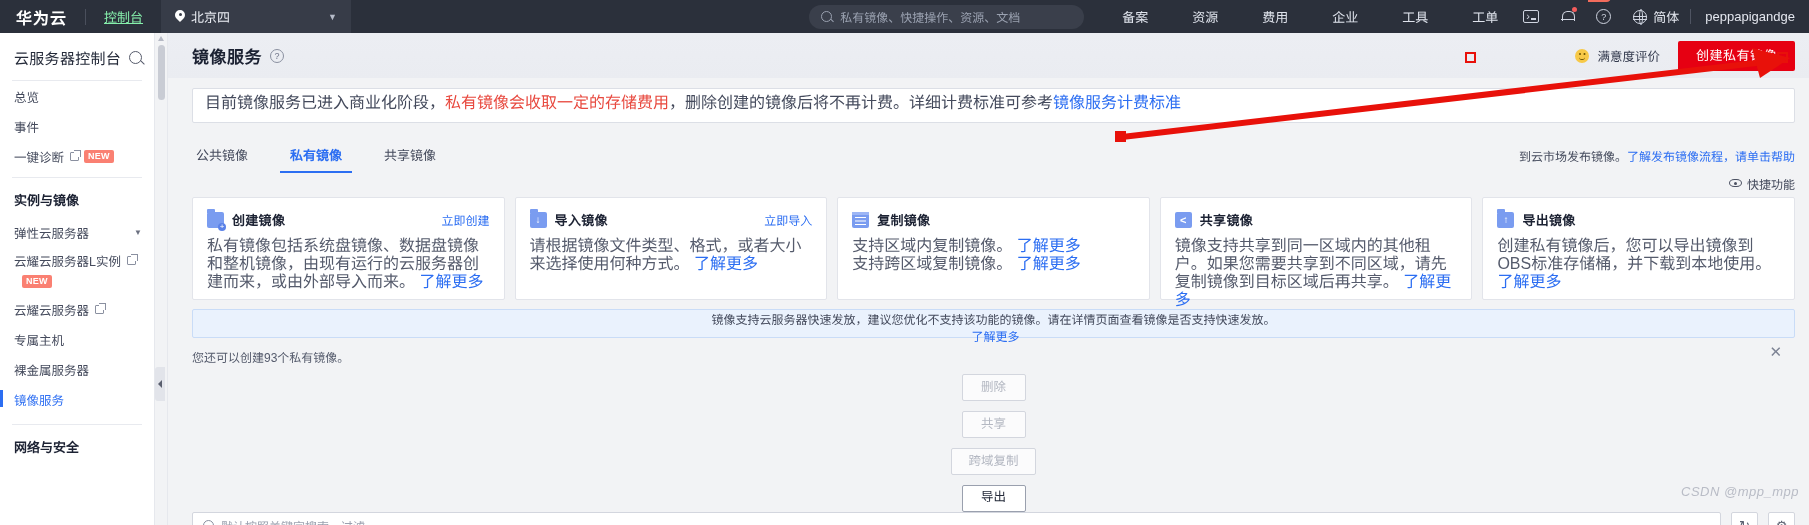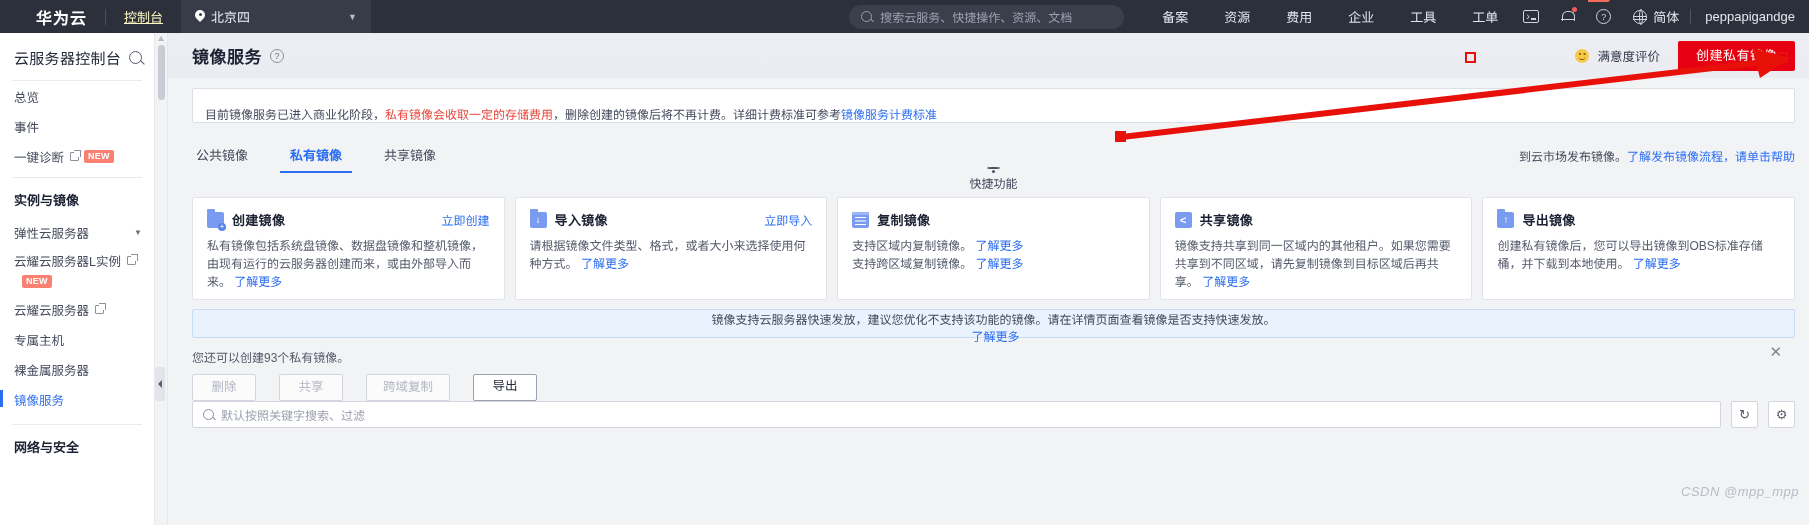--- a/index.html
+++ b/index.html
@@ -8,25 +8,25 @@
     font-family: "Liberation Sans", "DejaVu Sans", sans-serif;
     font-size: 12px;
     color: #252b3a;
     background: #f2f3f5;
   }
 
   
   .topnav {
     position:absolute; top:0; left:0; width:1809px; height:33px;
     background:#2b303b; display:flex; align-items:center;
-    color:#d8dce6; white-space:nowrap;padding-left:20px;
+    color:#d8dce6; white-space:nowrap;
   }
   .logo { font-size:16px; font-weight:bold; color:#fff; padding:0 18px 0 16px; letter-spacing:1px; }
   .nav-divider { width:1px; height:16px; background:#4a4f5c; }
-  .console-link { padding:0 18px; font-size:13px; color:#fef9c3;text-decoration:underline; }
+  .console-link { padding:0 18px; font-size:13px; color:#86efac;text-decoration:underline; }
   .region-sel {
     display:flex; align-items:center; gap:6px;
     background:#373c48; height:33px; padding:0 14px;
     min-width:190px; font-size:13px; color:#eceff5;
   }
   .region-sel .chev { margin-left:auto; font-size:9px; color:#b6bcc9; }
   .pin-icon { display:inline-block; width:10px; height:13px; position:relative; }
   .pin-icon::before {
     content:""; position:absolute; left:0; top:0; width:10px; height:10px;
     border-radius:50% 50% 50% 0; transform:rotate(-45deg); background:#fff;
@@ -35,21 +35,21 @@
     content:""; position:absolute; left:3.5px; top:3px; width:3px; height:3px;
     border-radius:50%; background:#373c48;
   }
   .searchbox {
     display:flex; align-items:center; gap:8px;
     background:#3a3f4b; border-radius:14px; height:24px;
     width:275px; padding:0 12px; color:#9aa1b0; font-size:12px;
   }
   .searchbox .mag { width:11px; height:11px; border:1.3px solid #9aa1b0; border-radius:50%; position:relative; flex:0 0 auto;}
   .searchbox .mag::after { content:""; position:absolute; width:4px; height:1.3px; background:#9aa1b0; transform:rotate(45deg); right:-3px; bottom:0px;}
-  .nav-links { display:flex; align-items:center; gap:8px; }
+  .nav-links { display:flex; align-items:center; gap:16px; }
   .nav-links a { color:#dfe3ec; font-size:13px; padding:0 14px; text-decoration:none; }
   .nav-icon-wrap { display:flex; align-items:center; gap:0; }
   .nav-ico { position:relative; padding:0 11px; display:flex; align-items:center; justify-content:center; height:33px;}
   .term-ico { width:16px; height:13px; border:1.3px solid #cfd4e0; border-radius:2px; position:relative; }
   .term-ico::before { content:"›"; position:absolute; left:2px; top:-3px; font-size:11px; color:#cfd4e0; line-height:16px;}
   .term-ico::after { content:""; position:absolute; left:7px; bottom:2.5px; width:5px; height:1.2px; background:#cfd4e0;}
   .bell { width:13px; height:14px; position:relative; }
   .bell::before {
     content:""; position:absolute; left:1px; top:1px; width:11px; height:9px;
     border:1.3px solid #cfd4e0; border-bottom:none; border-radius:5.5px 5.5px 0 0;
@@ -149,53 +149,53 @@
   .btn-primary {
     background:#e60012; color:#fff; font-size:13px; font-weight:500;
     padding:0 18px; height:30px; line-height:30px; border:none; border-radius:2px;
     margin-left:10px; letter-spacing:.5px;
   }
 
   .content { padding:0 14px 0 24px; }
 
   .alert-warn {
     background:#fff; border:1px solid #dcdfe6; border-radius:2px;
-    height:35px; display:flex; align-items:flex-end; padding:0 12px;
-    font-size:12px; color:#444a5c; margin-top:10px;
+    height:35px; display:flex; align-items:flex-start; padding:0 12px;
+    font-size:16px; color:#444a5c; margin-top:10px;
   }
   .alert-warn .red { color:#e8493f; }
   .alert-warn .lnk { color:#2c6ef2; }
 
   .tabs { display:flex; align-items:flex-end; height:38px; margin-top:12px; position:relative;}
   .tab {
     font-size:13px; color:#444a5c; padding:0 4px 9px 4px; margin-right:34px; position:relative;
   }
   .tab.active { color:#2c6ef2; font-weight:700;text-align:center; }
   .tab.active::after {
     content:""; position:absolute; left:-6px; right:-6px; bottom:0; height:2.5px; background:#2c6ef2;
   }
   .tabs-right {
     margin-left:auto; font-size:12px; color:#444a5c; padding-bottom:9px;
   }
   .tabs-right .lnk { color:#2c6ef2; }
 
-  .quick-row { display:flex; justify-content:flex-end; align-items:center; gap:5px; font-size:12px; color:#444a5c; height:16px; margin-top:2px;flex-direction:column;}
+  .quick-row { display:flex; justify-content:flex-end; align-items:center; gap:5px; font-size:12px; color:#444a5c; height:16px; margin-top:2px;}
   .eye { width:13px;height:8px;border:1.2px solid #4b5162;border-radius:50% 50% 50% 50%/60% 60% 60% 60%; position:relative;}
   .eye::after{content:"";position:absolute;left:4px;top:1.6px;width:3.4px;height:3.4px;border-radius:50%;background:#4b5162;}
 
   .cards { display:flex; gap:10px; margin-top:6px; }
   .card {
     flex:1; background:#fff; border:1px solid #e2e4ea; border-radius:2px;
     height:103px; padding:12px 14px 0 14px; position:relative;
   }
   .card-head { display:flex; align-items:center; gap:8px; }
   .card-ico { width:17px; height:16px; border-radius:2px; position:relative; flex:0 0 auto;}
   .card-title { font-size:13px; font-weight:bold; color:#1c2233; letter-spacing:.3px;}
   .card-action { margin-left:auto; font-size:12px; color:#2c6ef2; }
-  .card-body { font-size:12px; color:#555b6c; line-height:18px; margin-top:8px; }
+  .card-body { font-size:16px; color:#555b6c; line-height:18px; margin-top:8px; }
   .card-body .lnk { color:#2c6ef2; }
 
   
   .ico-folder { background:#7a9cf0; border-radius:2px; }
   .ico-folder::before{content:"";position:absolute;left:0;top:-3px;width:8px;height:4px;background:#7a9cf0;border-radius:1px 1px 0 0;}
   .ico-folder::after{content:"+";position:absolute;right:-2px;bottom:-3px;width:8px;height:8px;border-radius:50%;background:#5b82e8;color:#fff;font-size:8px;line-height:8px;text-align:center;}
   .ico-import { background:#7a9cf0; }
   .ico-import::before{content:"";position:absolute;left:0;top:-3px;width:8px;height:4px;background:#7a9cf0;border-radius:1px 1px 0 0;}
   .ico-import::after{content:"↓";position:absolute;left:0;right:0;top:0px;color:#fff;font-size:10px;text-align:center;line-height:16px;}
   .ico-copy { background:#7a9cf0; }
@@ -215,21 +215,21 @@
   .alert-info {
     background:#eaf2fd; border:1px solid #c9dcf7; border-radius:2px;
     height:29px; display:flex; align-items:center; padding:0 12px;
     font-size:12px; color:#444a5c; margin-top:9px;flex-direction:column;
   }
   .alert-info .lnk { color:#2c6ef2; }
   .alert-close { margin-left:auto; font-size:15px; color:#7d8394; line-height:1;}
 
   .quota { font-size:12px; color:#555b6c; margin-top:10px; }
 
-  .btn-row { display:flex; gap:23px; margin-top:9px; align-items:center;}
+  .btn-row { display:flex; gap:10px; margin-top:9px; align-items:center;flex-direction:column;}
   .btn {
     height:27px; min-width:64px; padding:0 16px; line-height:25px;
     border:1px solid #d3d6de; background:#fbfbfc; color:#b4b8c2;
     font-size:12.5px; border-radius:2px; text-align:center;
   }
   .btn.enabled { color:#252b3a; background:#fff; border-color:#9aa0ae; font-weight:500;font-family:Liberation Mono, monospace;}
 
   .filter-row { display:flex; align-items:center; gap:10px;}
   .filter-input {
     flex:1; height:27px; border:1px solid #d3d6de; background:#fff;
@@ -260,21 +260,21 @@
   <div class="region-sel">
     <span class="pin-icon"></span>
     <span>北京四</span>
     <span class="chev">▼</span>
   </div>
 
   <div style="flex:1 1 auto"></div>
 
   <div class="searchbox">
     <span class="mag"></span>
-    <span>搜索云服务、快捷操作、资源、文档</span>
+    <span>私有镜像、快捷操作、资源、文档</span>
   </div>
 
   <div style="flex:0 0 24px"></div>
 
   <div class="nav-links">
     <a>备案</a>
     <a>资源</a>
     <a>费用</a>
     <a>企业</a>
     <a>工具</a>

